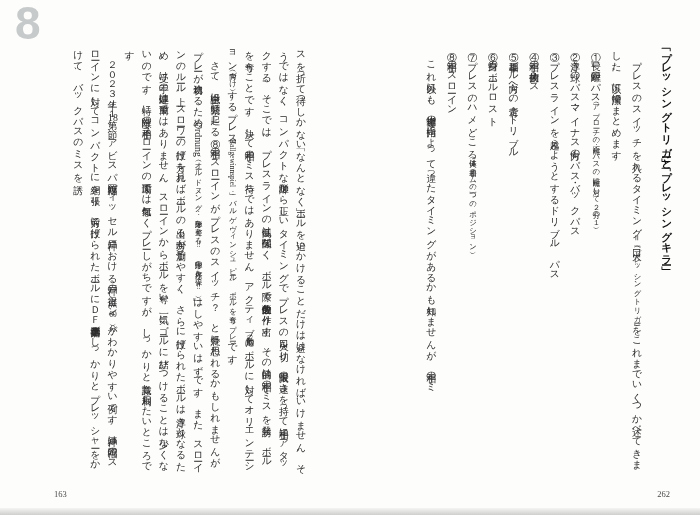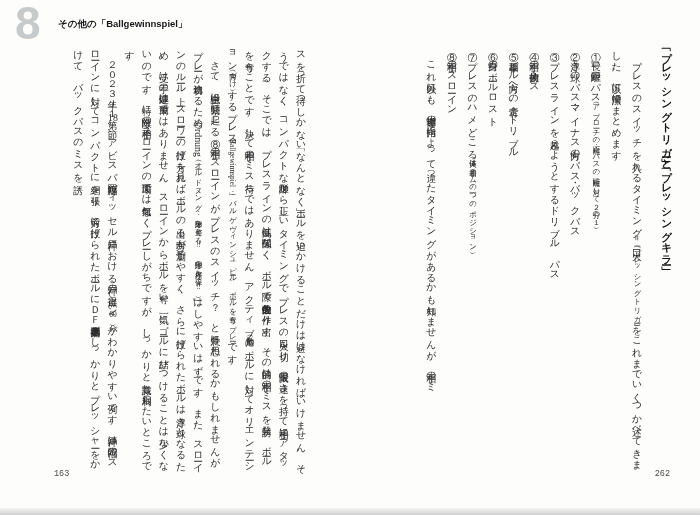--- a/index.html
+++ b/index.html
@@ -33,38 +33,37 @@
     margin:0;margin-block-end:9px;
     font-family:"Liberation Sans","DejaVu Sans",sans-serif;
     font-weight:bold;font-size:10.5px;color:#101010;
   }
   .indent{text-indent:1em;}
   .closing{margin-block-start:16px;}
   .sm{font-size:7.4px;}
   .tcy{text-combine-upright:all;}
   
   .folio{
-    position:absolute;bottom:36px;
-    font-family:Liberation Mono, monospace;
+    position:absolute;bottom:16px;
+    font-family:Liberation Serif, serif;
     font-size:8.5px;color:#4a4a4a;
   }
   .folio-left{left:54px;}
   .folio-right{right:30px;}
   .bottom-edge{
     position:absolute;left:0;right:0;bottom:0;height:7px;
     background:linear-gradient(to bottom,#f5f5f4,#cfcfce);
   }
 </style>
 </head>
 <body>
 
 <div class="sheet">
 
   <span class="chap-num">8</span>
-  <span class="chap-title">その他の「Ballgewinnspiel」</span>
 
   <section class="page page-right">
     <h2 class="vheading">「プレッシングトリガー」と「プレッシングキラー」</h2>
     <p class="indent"><span>プレスのスイッチを入れるタイミング＝口火</span><span class="sm">（「プレッシングトリガー」）</span><span>をこれまでいくつか述べてきました。以下に簡潔にまとめます。</span></p>
     <div>
       <p><span>①長い距離のパス</span><span class="sm">（アプローチの距離：パスの距離に対して２分の１）</span></p>
       <p><span>②浮き球のパス・マイナス方向のパス・バックパス</span></p>
       <p><span>③プレスラインを越えようとするドリブル、パス</span></p>
       <p><span>④相手の技術的ミス</span></p>
       <p><span>⑤相手ゴール方向への背走、ドリブル</span></p>

